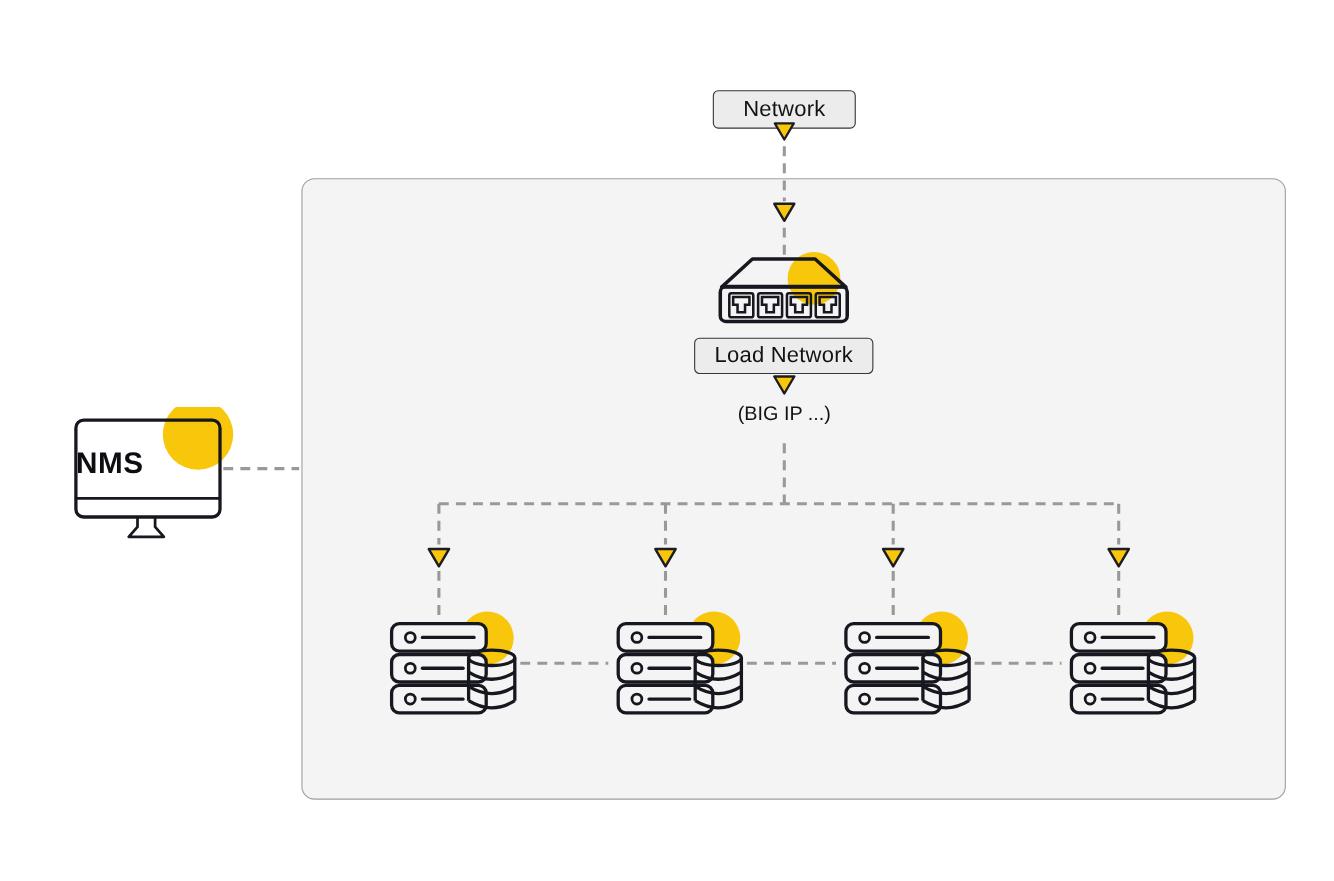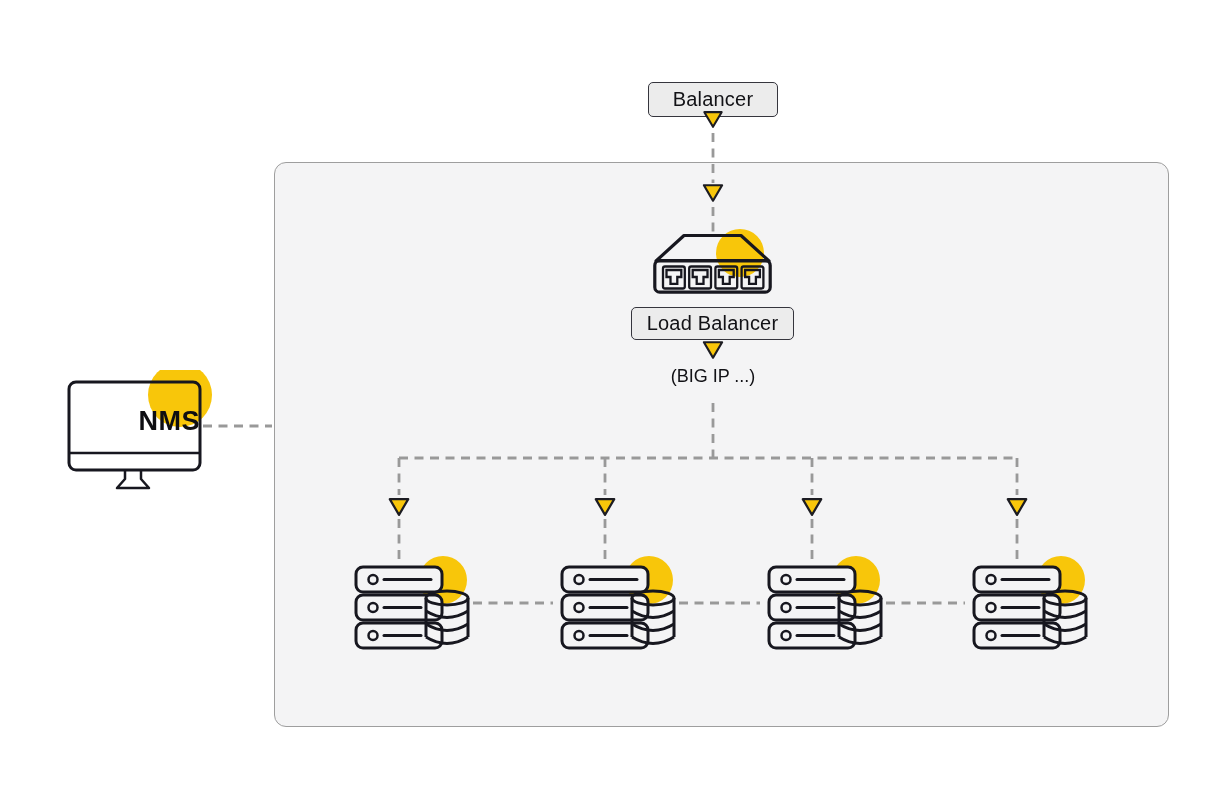--- a/index.html
+++ b/index.html
@@ -18,21 +18,21 @@
     background:#ececec;border:1.5px solid #35353d;border-radius:5px;
     display:flex;align-items:center;justify-content:center;
     font-size:20px;color:#121216;letter-spacing:.2px;
   }
   .caption{
     position:absolute;z-index:3;text-align:center;
     font-size:18px;color:#121216;
   }
   .tri{position:absolute;z-index:4;}
   .nms-label{
-    position:absolute;z-index:4;text-align:right;
+    position:absolute;z-index:4;text-align:left;
     font-size:27px;font-weight:700;color:#0e0e12;letter-spacing:.5px;
   }
   .defs-holder{position:absolute;width:0;height:0;overflow:hidden;}
 </style>
 </head>
 <body>
 
 <svg class="defs-holder" aria-hidden="true">
   <defs>
     <symbol id="tri-glyph" viewBox="0 0 26 22">
@@ -84,21 +84,21 @@
     <path d="M812 519 V560"></path>
     <path d="M1017 519 V560"></path>
     <path d="M203 426 H272"></path>
     <path d="M473 603 H553"></path>
     <path d="M679 603 H760"></path>
     <path d="M886 603 H965"></path>
   </g>
 </svg>
 
 <div class="label-box" style="left:648px;top:82px;width:130px;height:35px;">
-  <span>Balancer</span>
+  <span>Network</span>
 </div>
 
 <svg class="tri" style="left:701px;top:110px;" width="24" height="19">
     <use href="#tri-glyph"></use>
   </svg>
 <svg class="tri" style="left:701px;top:183px;" width="24" height="20">
     <use href="#tri-glyph"></use>
   </svg>
 
 <svg class="node" style="left:650px;top:225px;" width="125" height="75" viewBox="0 0 125 75">
@@ -113,21 +113,21 @@
       <rect x="91.6" y="41.5" width="21.8" height="22" rx="2"></rect>
       <polygon points="16.5,45 31.3,45 31.3,52 27.3,52 27.3,58.8 20.5,58.8 20.5,52 16.5,52"></polygon>
       <polygon points="42.7,45 57.5,45 57.5,52 53.5,52 53.5,58.8 46.7,58.8 46.7,52 42.7,52"></polygon>
       <polygon points="68.9,45 83.7,45 83.7,52 79.7,52 79.7,58.8 72.9,58.8 72.9,52 68.9,52"></polygon>
       <polygon points="95.1,45 109.9,45 109.9,52 105.9,52 105.9,58.8 99.1,58.8 99.1,52 95.1,52"></polygon>
     </g>
   </g>
 </svg>
 
 <div class="label-box" style="left:631px;top:307px;width:163px;height:33px;">
-  <span>Load Balancer</span>
+  <span>Load Network</span>
 </div>
 <svg class="tri" style="left:700px;top:340px;" width="26" height="20">
     <use href="#tri-glyph"></use>
   </svg>
 <div class="caption" style="left:613px;top:366px;width:200px;">(BIG IP ...)</div>
 
 <svg class="tri" style="left:387px;top:496px;" width="24" height="22">
     <use href="#tri-glyph"></use>
   </svg>
 <svg class="tri" style="left:593px;top:496px;" width="24" height="22">

